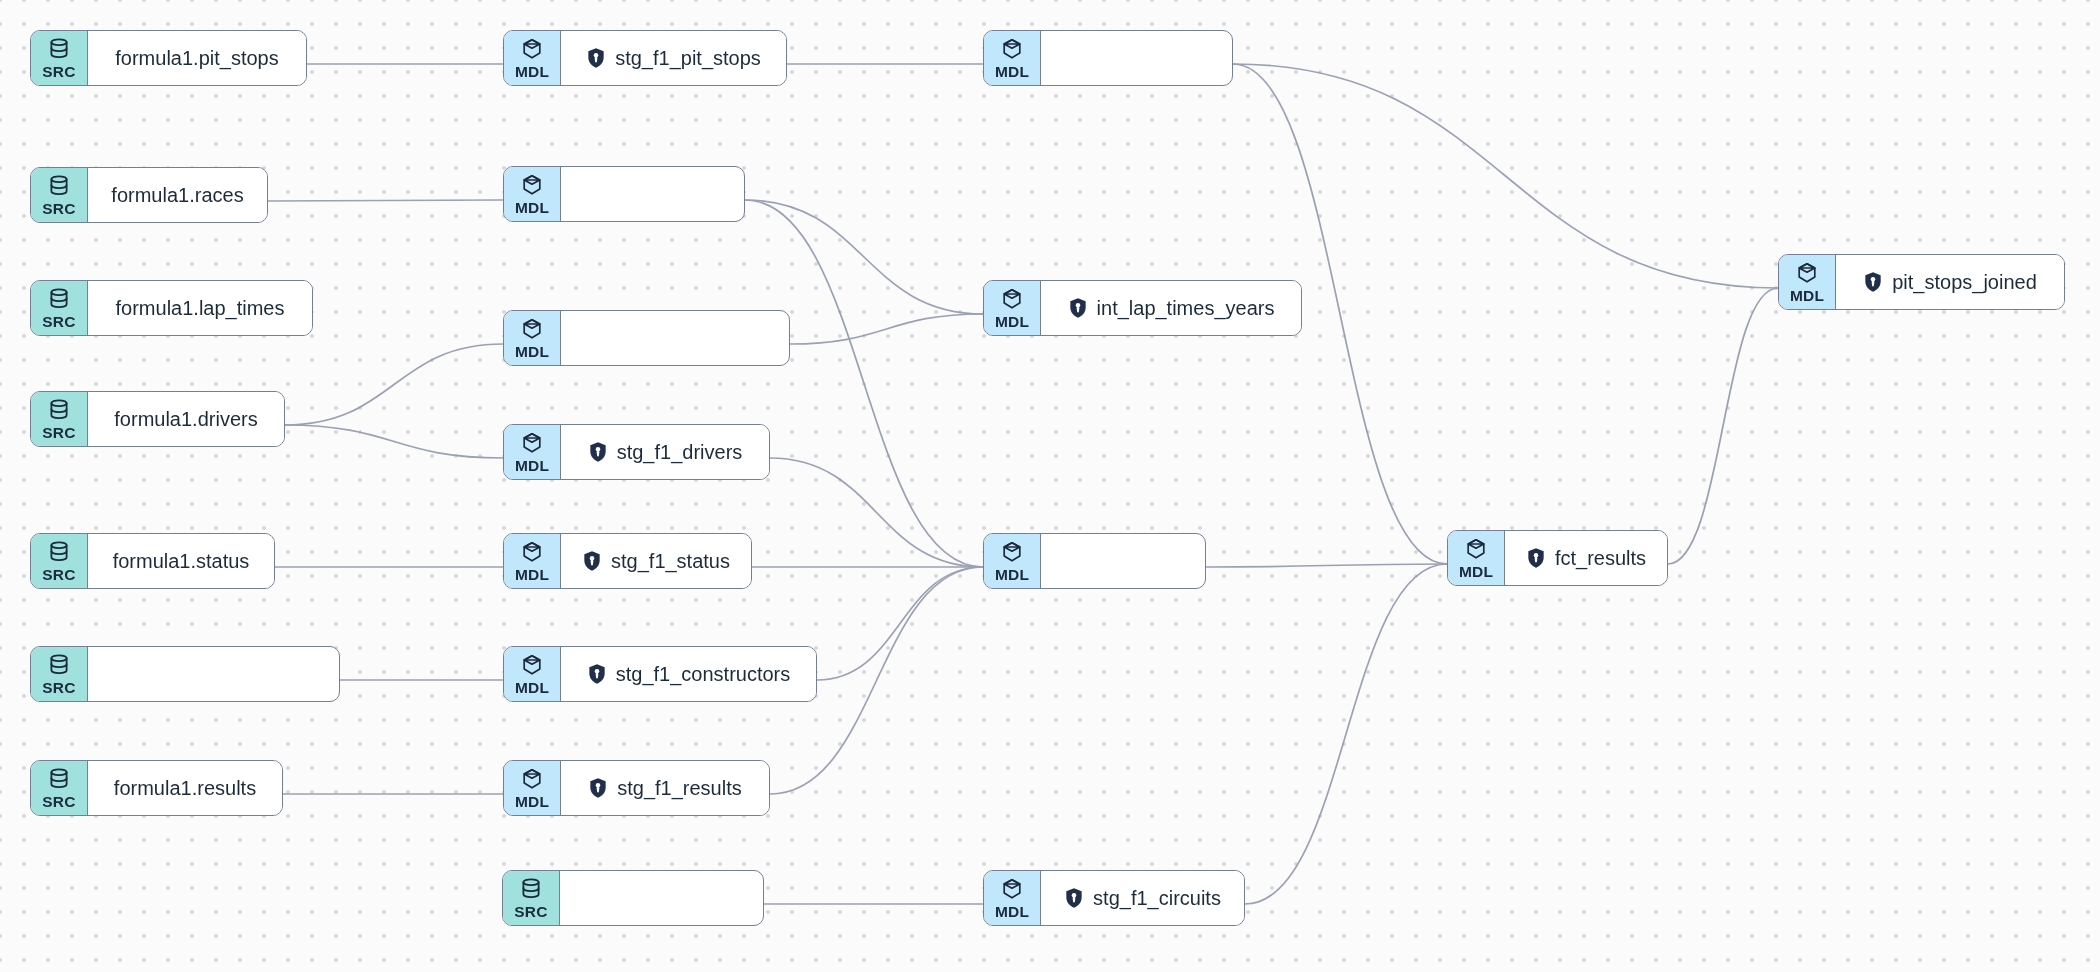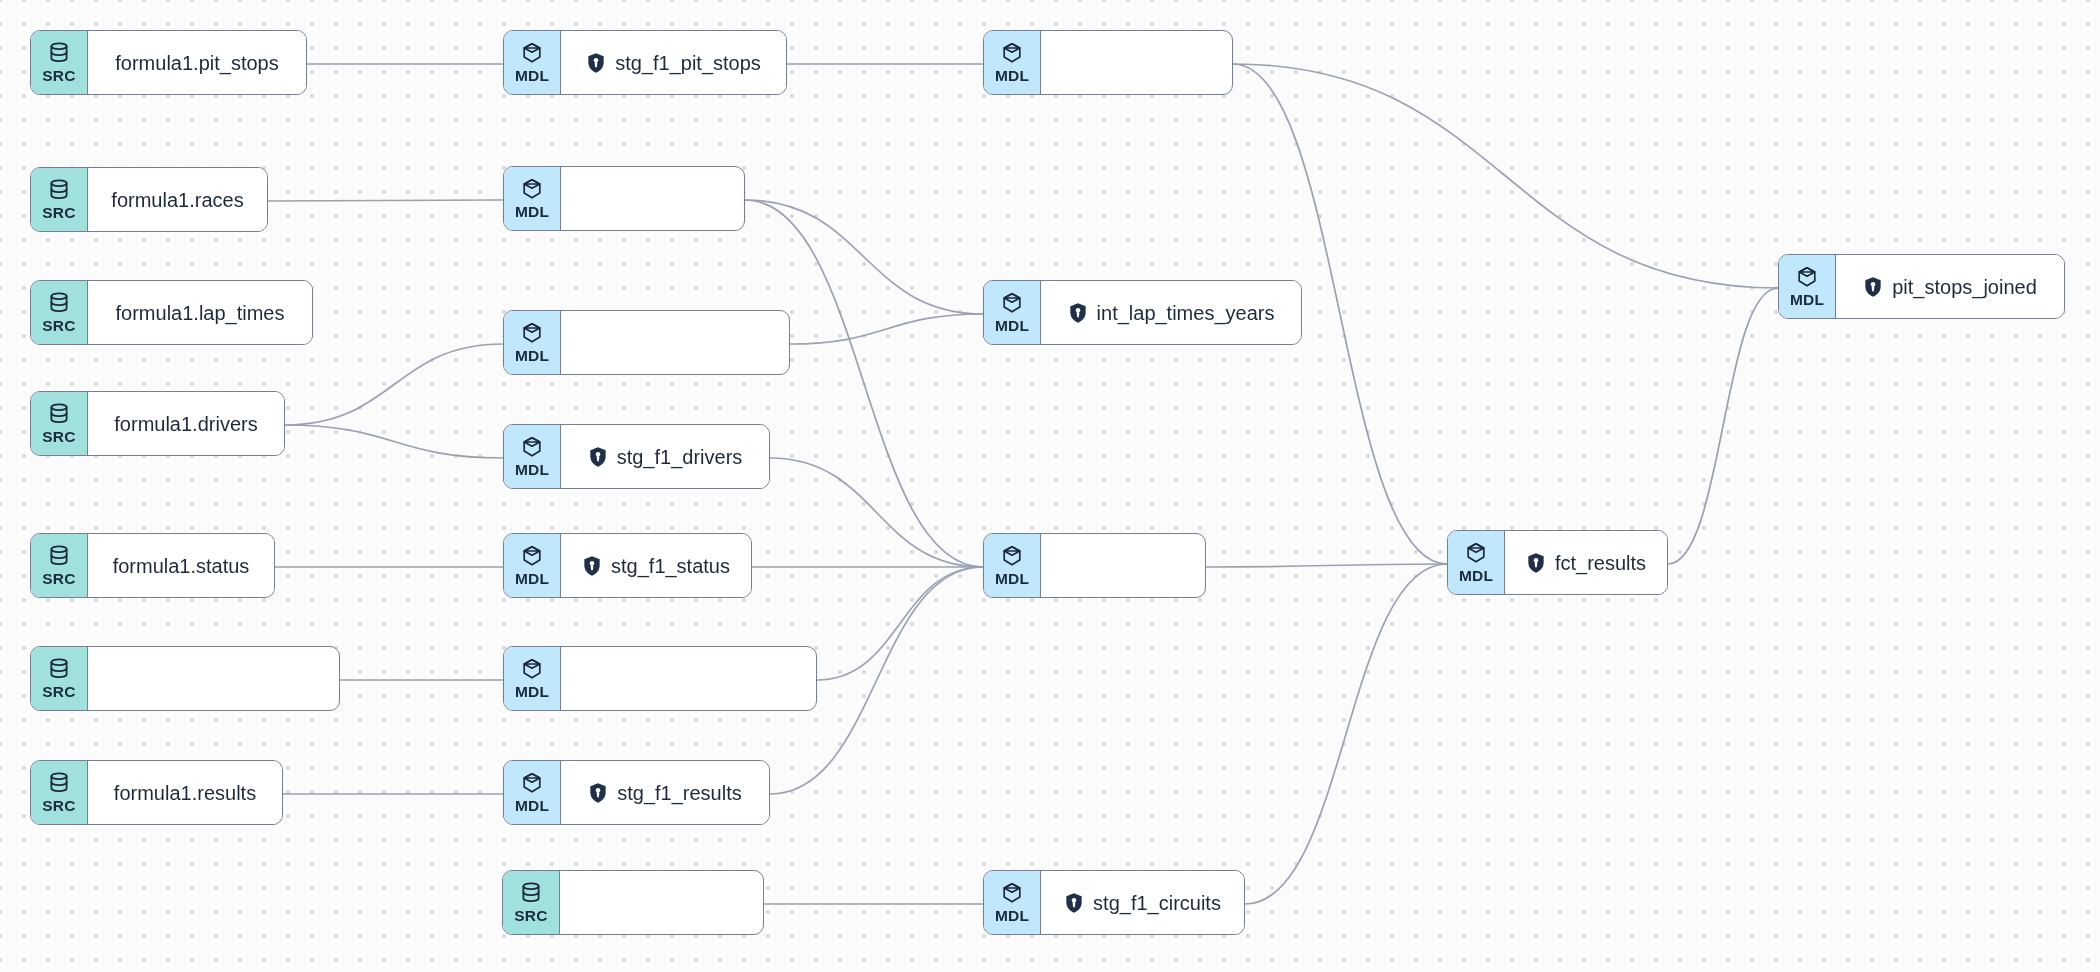--- a/index.html
+++ b/index.html
@@ -22,21 +22,21 @@
     left: 0; top: 0;
     width: 2100px;
     height: 972px;
   }
   #edge-layer path {
     fill: none;
     stroke-width: 1.7px;
   }
   .node {
     position: absolute;
-    height: 65px;
+    height: 56px;
     box-sizing: border-box;
     display: flex;
     align-items: stretch;
     background: #ffffff;
     border: 1.6px solid #747e95;
     border-radius: 10px;
     overflow: hidden;
     cursor: pointer;
   }
   .badge {
@@ -324,20 +324,30 @@
   <div class="node" style="left: 503px; top: 646px; width: 314px;">
     <div class="badge" style="background: rgb(192, 231, 251);">
       <span class="badge-icon">
           <svg width="24" height="24" viewBox="0 0 24 24" fill="none" stroke="#1c2b3c" stroke-width="1.7" stroke-linejoin="round">
             <path d="M12 2.8 19.8 7v9L12 20.8 4.2 16V7Z"></path>
             <path d="M4.2 7 12 11.2 19.8 7 12 2.8 4.2 7h15.6"></path>
           </svg>
         </span>
       <span class="badge-label">MDL</span>
     </div>
+    <div class="label-area">
+      <span class="shield">
+          <svg width="20" height="22" viewBox="0 0 24 26">
+            <path d="M12 1.2 21.2 4.8v7.4c0 6.3-4 10.5-9.2 12.6C6.8 22.7 2.8 18.5 2.8 12.2V4.8Z" fill="#21304a"></path>
+            <circle cx="12" cy="9.8" r="2.7" fill="#fff"></circle>
+            <path d="M12 11.4c1 0 1.75.8 1.63 1.75l-.5 4.1c-.08.6-.56 1.05-1.13 1.05s-1.05-.45-1.13-1.05l-.5-4.1C10.25 12.2 11 11.4 12 11.4Z" fill="#fff"></path>
+          </svg>
+        </span>
+      <span class="node-label">stg_f1_constructors</span>
+    </div>
   </div>
 
   <div class="node" style="left: 503px; top: 760px; width: 267px;">
     <div class="badge" style="background: rgb(192, 231, 251);">
       <span class="badge-icon">
           <svg width="24" height="24" viewBox="0 0 24 24" fill="none" stroke="#1c2b3c" stroke-width="1.7" stroke-linejoin="round">
             <path d="M12 2.8 19.8 7v9L12 20.8 4.2 16V7Z"></path>
             <path d="M4.2 7 12 11.2 19.8 7 12 2.8 4.2 7h15.6"></path>
           </svg>
         </span>

